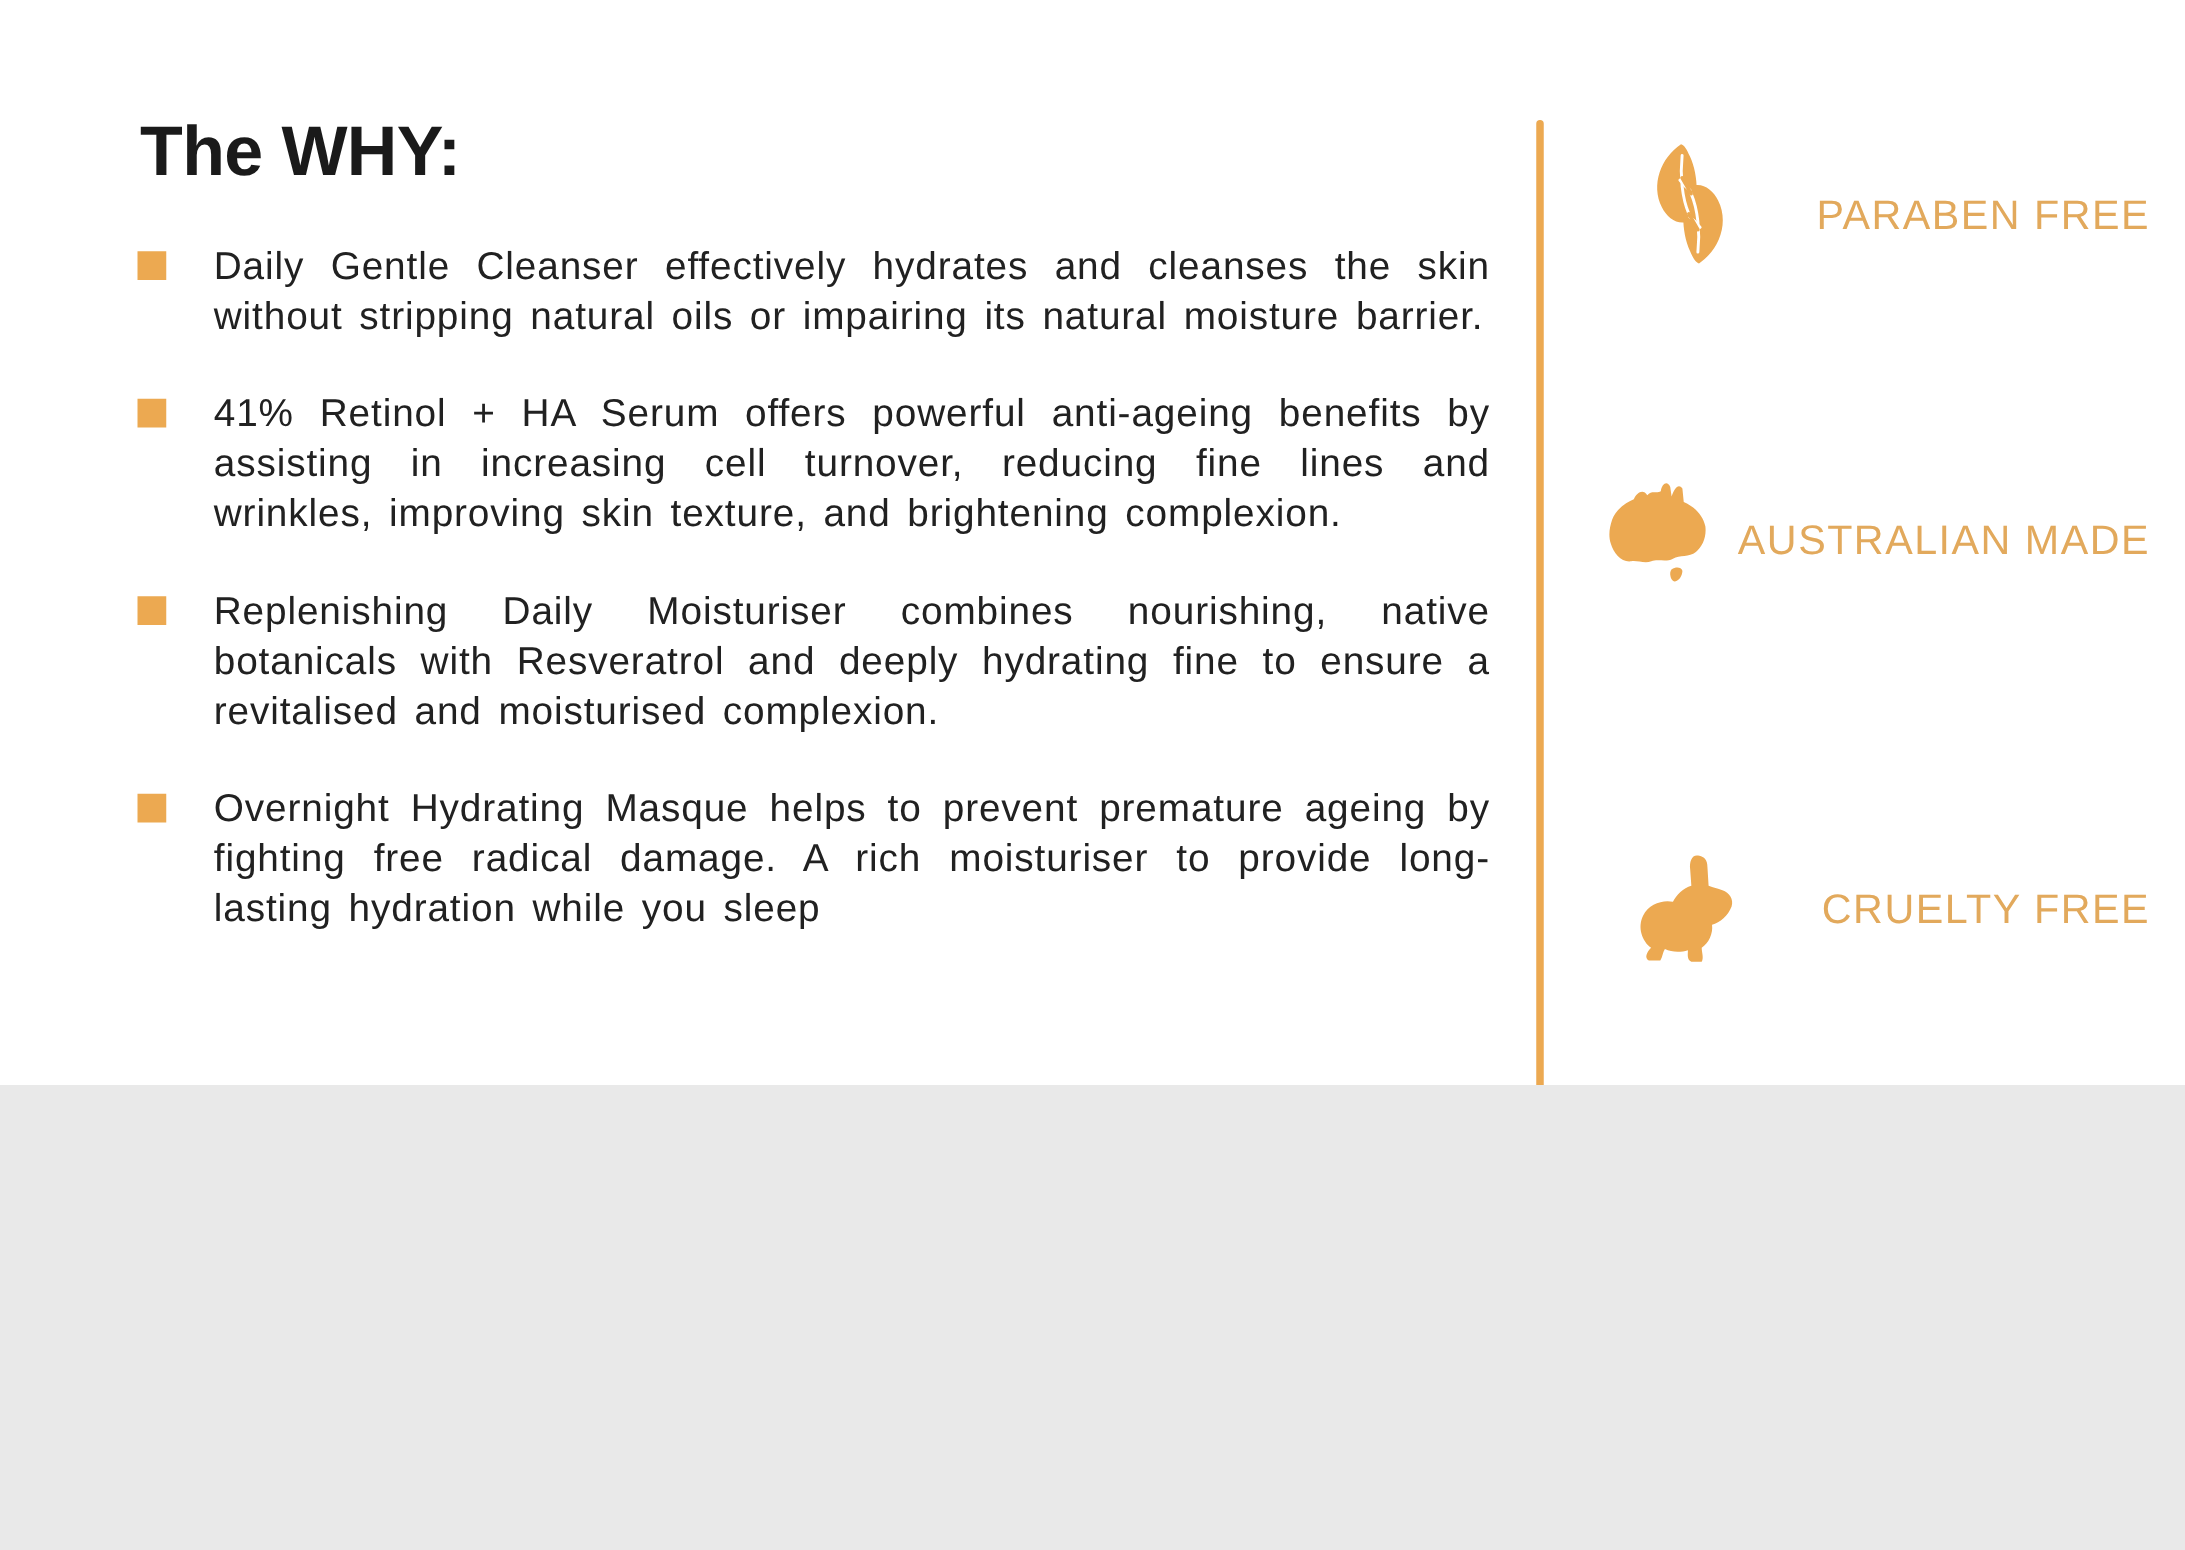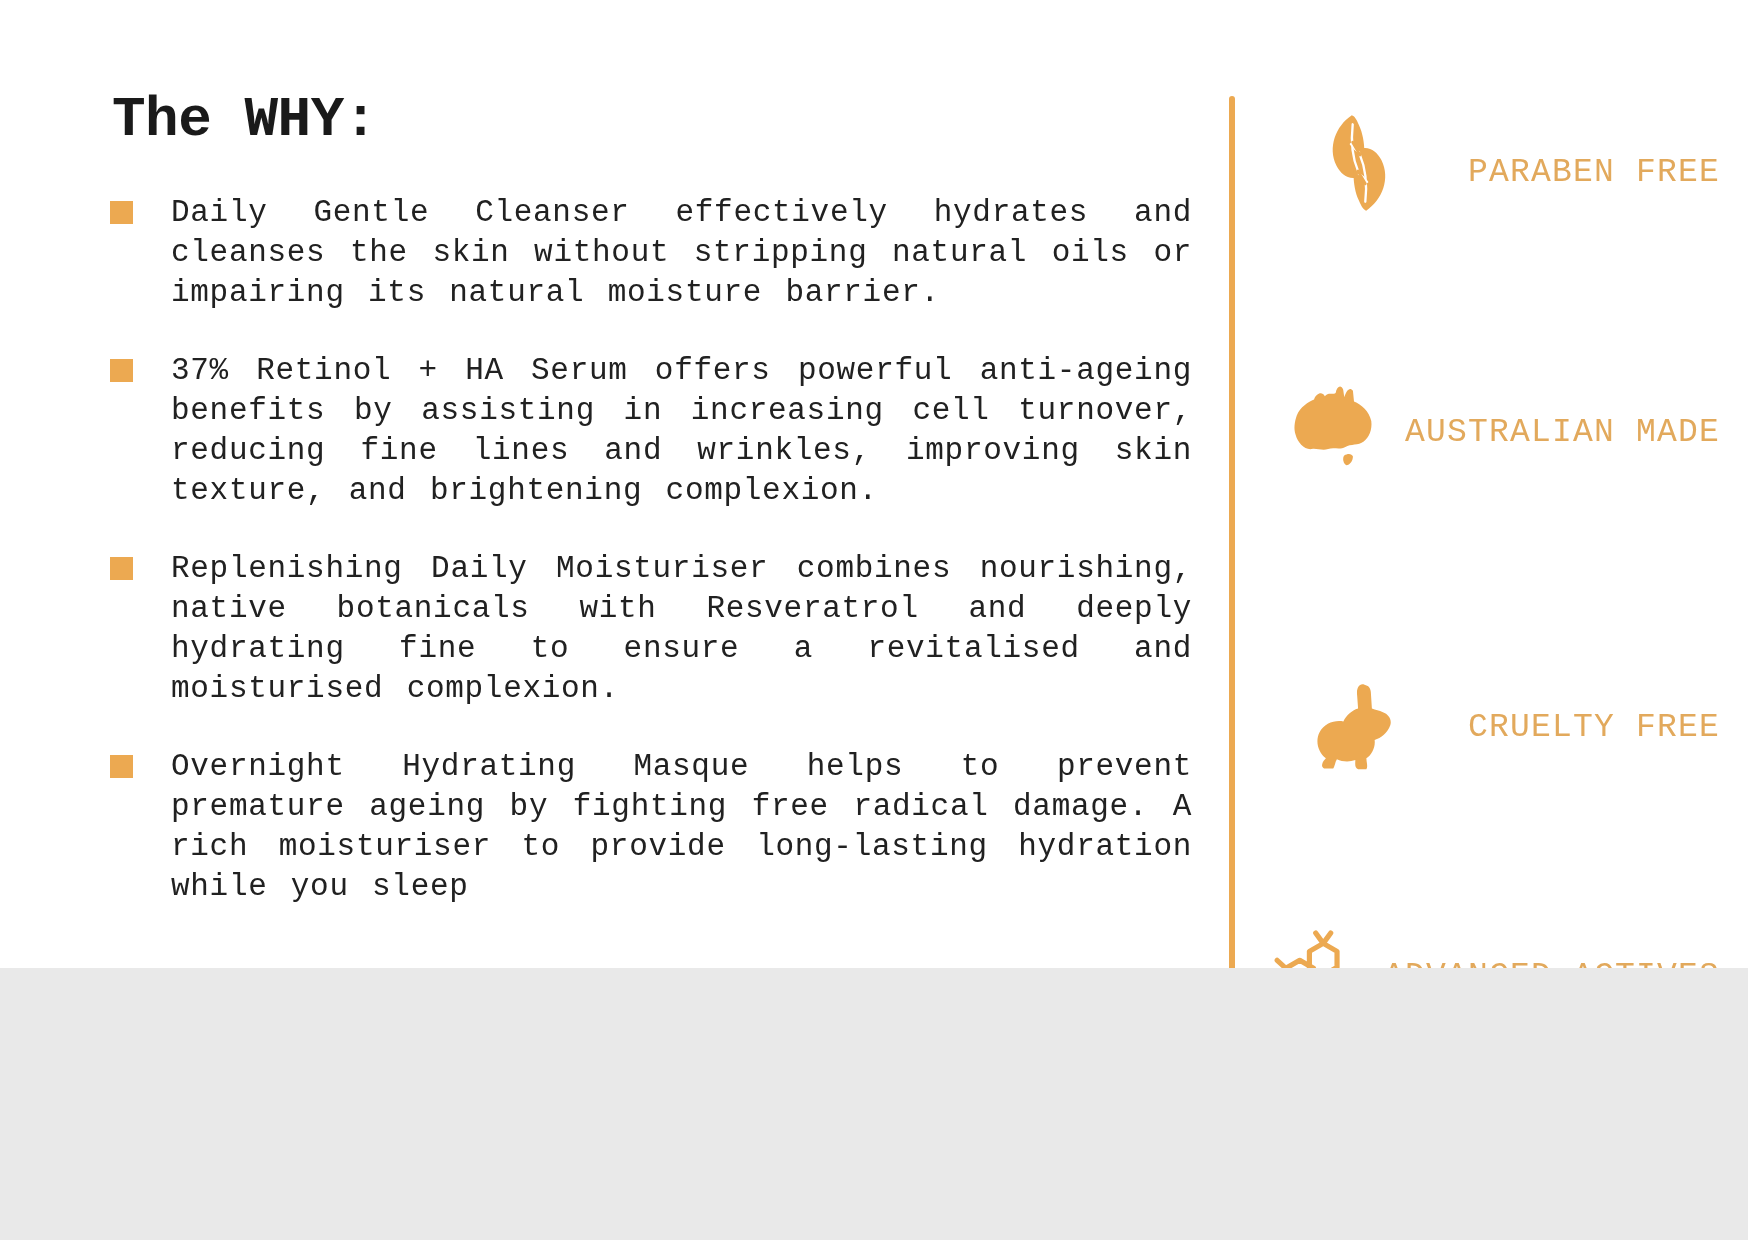--- a/index.html
+++ b/index.html
@@ -6,24 +6,24 @@
     --accent:#ECA951;
     --label:#E2A95C;
     --heading:#1A1A1A;
     --body:#212121;
     --background:#FFFFFF;
   }
   *{margin:0;padding:0;box-sizing:border-box;}
   html,body{background:#e9e9e9;}
   .canvas{
     position:relative;
-    width:1748px;height:968px;
+    width:1748px;height:868px;
     background:var(--background);
     overflow:hidden;
-    font-family:Liberation Mono, monospace;
+    font-family:Liberation Sans, sans-serif;
   }
   .page-title{
     position:absolute;left:112px;top:88px;
     font-size:56px;font-weight:800;letter-spacing:-0.5px;
     color:var(--heading);
   }
   .bullet-list{
     position:absolute;left:110px;top:193px;width:1082px;
   }
   .bullet-item{
@@ -78,21 +78,21 @@
 
   <h1 class="page-title">The WHY:</h1>
 
   <div class="bullet-list">
     <div class="bullet-item">
       <span class="bullet-marker"></span>
       <p class="bullet-text">Daily Gentle Cleanser effectively hydrates and cleanses the skin without stripping natural oils or impairing its natural moisture barrier.</p>
     </div>
     <div class="bullet-item">
       <span class="bullet-marker"></span>
-      <p class="bullet-text">37% Retinol + HA Serum offers powerful anti-ageing benefits by assisting in increasing cell turnover, reducing fine lines and wrinkles, improving skin texture, and brightening complexion.</p>
+      <p class="bullet-text">41% Retinol + HA Serum offers powerful anti-ageing benefits by assisting in increasing cell turnover, reducing fine lines and wrinkles, improving skin texture, and brightening complexion.</p>
     </div>
     <div class="bullet-item">
       <span class="bullet-marker"></span>
       <p class="bullet-text">Replenishing Daily Moisturiser combines nourishing, native botanicals with Resveratrol and deeply hydrating fine to ensure a revitalised and moisturised complexion.</p>
     </div>
     <div class="bullet-item">
       <span class="bullet-marker"></span>
       <p class="bullet-text">Overnight Hydrating Masque helps to prevent premature ageing by fighting free radical damage. A rich moisturiser to provide long-lasting hydration while you sleep</p>
     </div>
   </div>

